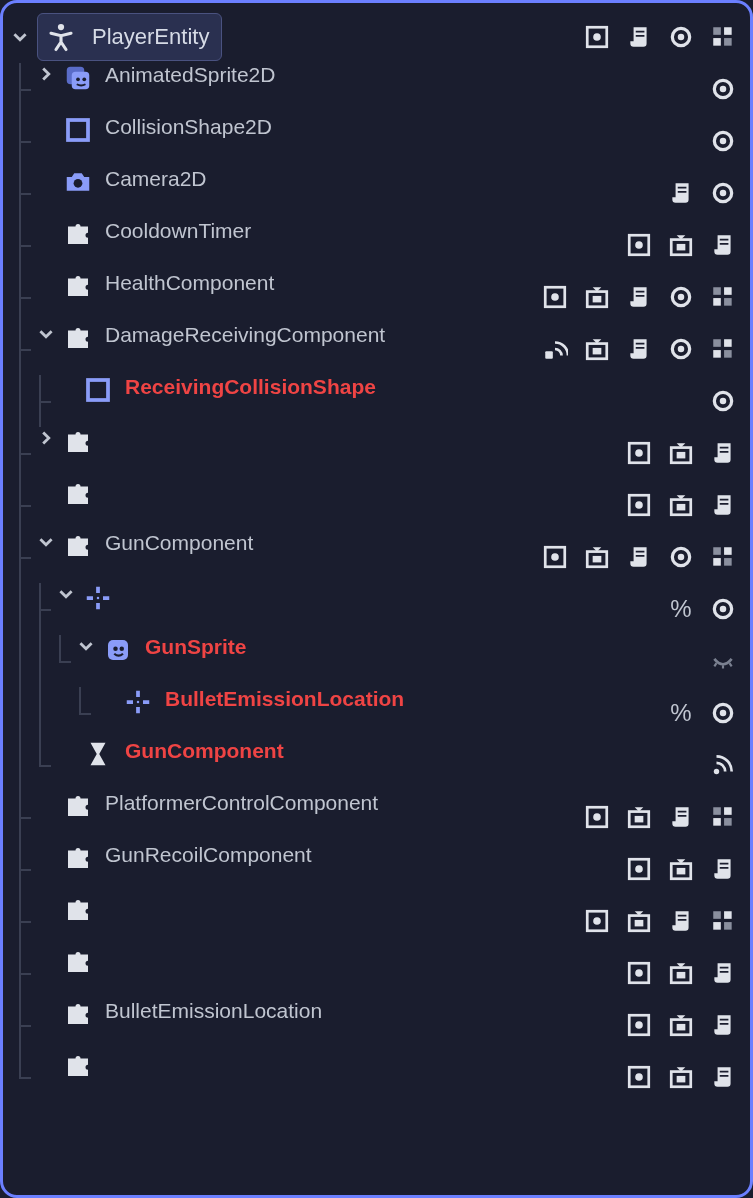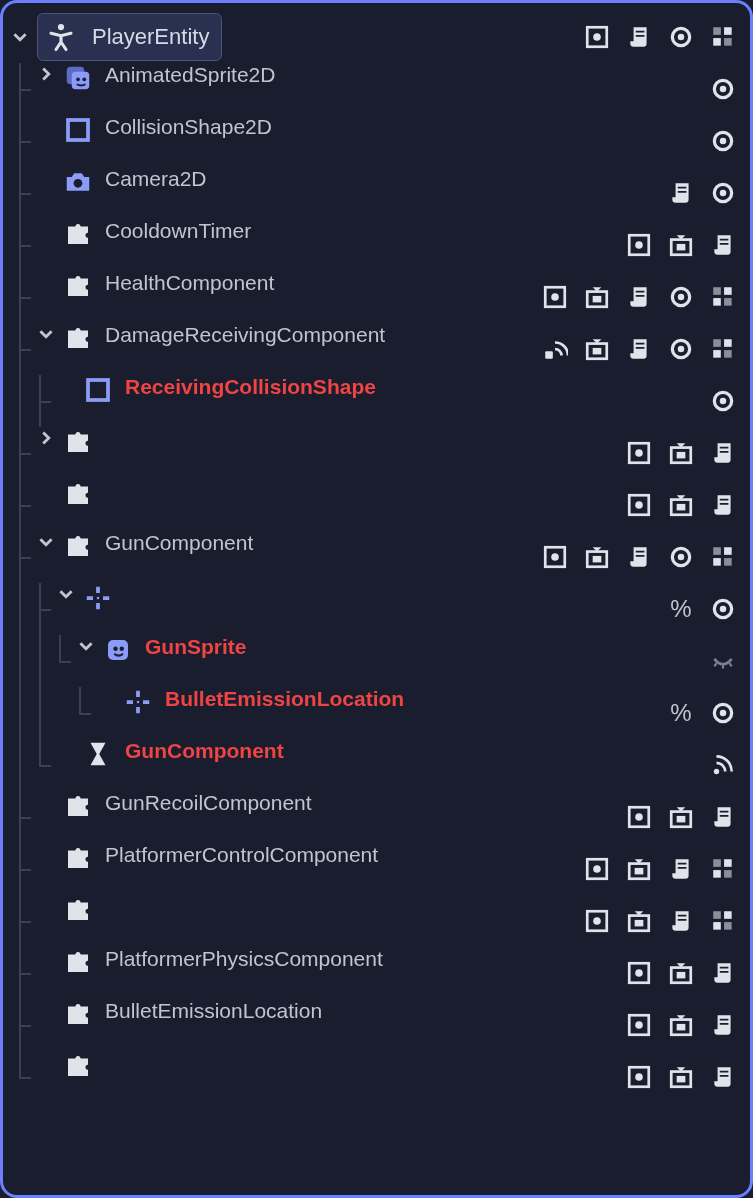--- a/index.html
+++ b/index.html
@@ -634,53 +634,20 @@
       <div class="tree-row">
         <div class="tree-indent">
           <div class="guide tee"></div>
         </div>
         <div class="spacer-expander"></div>
         <div class="node-icon">
           <svg viewBox="0 0 24 24">
             <path d="M4 6 h6 a2 2 0 1 1 4 0 h6 v5 a2 2 0 1 0 0 4 v5 h-16 z" fill="#e0e3ea"></path>
           </svg>
         </div>
-        <span class="node-label">GunRecoilComponent</span>
-        <div class="badges">
-          <div class="badge">
-            <svg viewBox="0 0 24 24">
-              <rect x="3" y="3" width="18" height="18" stroke="#e0e3ea" stroke-width="2.5" fill="none"></rect>
-              <circle cx="12" cy="12" r="3.5" fill="#e0e3ea"></circle>
-            </svg>
-          </div>
-          <div class="badge">
-            <svg viewBox="0 0 24 24">
-              <rect x="3" y="7" width="18" height="14" stroke="#e0e3ea" stroke-width="2.5" fill="none"></rect>
-              <path d="M8 3 L12 7 L16 3 Z" fill="#e0e3ea"></path>
-              <rect x="8" y="11" width="8" height="6" fill="#e0e3ea"></rect>
-            </svg>
-          </div>
-          <div class="badge">
-            <svg viewBox="0 0 24 24">
-              <path d="M7 3 h12 v15 a3 3 0 0 1 -3 3 h-9 a3 3 0 0 1 -3 -3 v-2 h3 z" fill="#e0e3ea"></path>
-              <path d="M9 7 h8 M9 11 h8" stroke="#1a1d2e" stroke-width="1.5"></path>
-            </svg>
-          </div>
-        </div>
-      </div>
-      <div class="tree-row">
-        <div class="tree-indent">
-          <div class="guide tee"></div>
-        </div>
-        <div class="spacer-expander"></div>
-        <div class="node-icon">
-          <svg viewBox="0 0 24 24">
-            <path d="M4 6 h6 a2 2 0 1 1 4 0 h6 v5 a2 2 0 1 0 0 4 v5 h-16 z" fill="#e0e3ea"></path>
-          </svg>
-        </div>
         <span class="node-label">PlatformerControlComponent</span>
         <div class="badges">
           <div class="badge">
             <svg viewBox="0 0 24 24">
               <rect x="3" y="3" width="18" height="18" stroke="#e0e3ea" stroke-width="2.5" fill="none"></rect>
               <circle cx="12" cy="12" r="3.5" fill="#e0e3ea"></circle>
             </svg>
           </div>
           <div class="badge">
             <svg viewBox="0 0 24 24">
@@ -708,20 +675,53 @@
       <div class="tree-row">
         <div class="tree-indent">
           <div class="guide tee"></div>
         </div>
         <div class="spacer-expander"></div>
         <div class="node-icon">
           <svg viewBox="0 0 24 24">
             <path d="M4 6 h6 a2 2 0 1 1 4 0 h6 v5 a2 2 0 1 0 0 4 v5 h-16 z" fill="#e0e3ea"></path>
           </svg>
         </div>
+        <span class="node-label">GunRecoilComponent</span>
+        <div class="badges">
+          <div class="badge">
+            <svg viewBox="0 0 24 24">
+              <rect x="3" y="3" width="18" height="18" stroke="#e0e3ea" stroke-width="2.5" fill="none"></rect>
+              <circle cx="12" cy="12" r="3.5" fill="#e0e3ea"></circle>
+            </svg>
+          </div>
+          <div class="badge">
+            <svg viewBox="0 0 24 24">
+              <rect x="3" y="7" width="18" height="14" stroke="#e0e3ea" stroke-width="2.5" fill="none"></rect>
+              <path d="M8 3 L12 7 L16 3 Z" fill="#e0e3ea"></path>
+              <rect x="8" y="11" width="8" height="6" fill="#e0e3ea"></rect>
+            </svg>
+          </div>
+          <div class="badge">
+            <svg viewBox="0 0 24 24">
+              <path d="M7 3 h12 v15 a3 3 0 0 1 -3 3 h-9 a3 3 0 0 1 -3 -3 v-2 h3 z" fill="#e0e3ea"></path>
+              <path d="M9 7 h8 M9 11 h8" stroke="#1a1d2e" stroke-width="1.5"></path>
+            </svg>
+          </div>
+        </div>
+      </div>
+      <div class="tree-row">
+        <div class="tree-indent">
+          <div class="guide tee"></div>
+        </div>
+        <div class="spacer-expander"></div>
+        <div class="node-icon">
+          <svg viewBox="0 0 24 24">
+            <path d="M4 6 h6 a2 2 0 1 1 4 0 h6 v5 a2 2 0 1 0 0 4 v5 h-16 z" fill="#e0e3ea"></path>
+          </svg>
+        </div>
         <div class="badges">
           <div class="badge">
             <svg viewBox="0 0 24 24">
               <rect x="3" y="3" width="18" height="18" stroke="#e0e3ea" stroke-width="2.5" fill="none"></rect>
               <circle cx="12" cy="12" r="3.5" fill="#e0e3ea"></circle>
             </svg>
           </div>
           <div class="badge">
             <svg viewBox="0 0 24 24">
               <rect x="3" y="7" width="18" height="14" stroke="#e0e3ea" stroke-width="2.5" fill="none"></rect>
@@ -748,21 +748,20 @@
       <div class="tree-row">
         <div class="tree-indent">
           <div class="guide tee"></div>
         </div>
         <div class="spacer-expander"></div>
         <div class="node-icon">
           <svg viewBox="0 0 24 24">
             <path d="M4 6 h6 a2 2 0 1 1 4 0 h6 v5 a2 2 0 1 0 0 4 v5 h-16 z" fill="#e0e3ea"></path>
           </svg>
         </div>
-        <span class="node-label">PlatformerPhysicsComponent</span>
         <div class="badges">
           <div class="badge">
             <svg viewBox="0 0 24 24">
               <rect x="3" y="3" width="18" height="18" stroke="#e0e3ea" stroke-width="2.5" fill="none"></rect>
               <circle cx="12" cy="12" r="3.5" fill="#e0e3ea"></circle>
             </svg>
           </div>
           <div class="badge">
             <svg viewBox="0 0 24 24">
               <rect x="3" y="7" width="18" height="14" stroke="#e0e3ea" stroke-width="2.5" fill="none"></rect>

